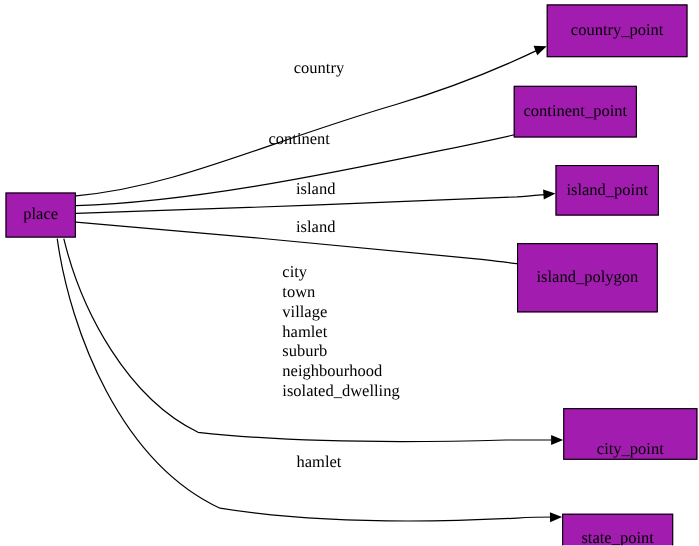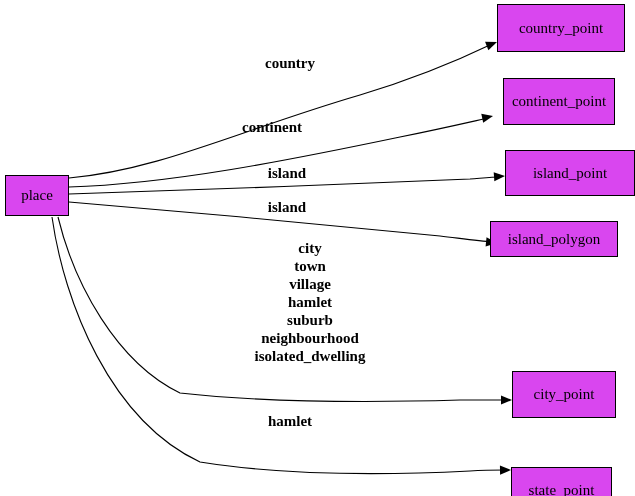--- a/index.html
+++ b/index.html
@@ -21,38 +21,36 @@
     position: absolute;
     left: 0;
     top: 0;
     width: 635px;
     height: 496px;
   }
   .node {
     position: absolute;
     box-sizing: border-box;
     border: 1px solid #000000;
-    background: #d946ef;
+    background: #a21caf;
     display: flex;
     align-items: center;
     justify-content: center;
     color: #000000;
     font-size: 15px;
     line-height: 1;
     white-space: nowrap;
   }
   .edge-label {
     position: absolute;
     color: #000000;
     font-size: 15px;
     line-height: 15px;
     white-space: pre;
-    text-align: center;
     transform: translate(-50%, -50%);
-    font-weight: bold;
   }
   .edge-label.multi {
     line-height: 18px;
   }
 </style>
 </head>
 <body>
 
 <div id="graph">
   <svg id="edge-layer" viewBox="0 0 635 496" xmlns="http://www.w3.org/2000/svg">
@@ -80,28 +78,28 @@
 suburb
 neighbourhood
 isolated_dwelling</div>
     <div class="edge-label" style="left: 290px; top: 421px;">hamlet</div>
     <div class="node" style="left: 5px; top: 175px; width: 64px; height: 41px; text-align: center;">
       <span>place</span>
     </div>
     <div class="node" style="left: 497px; top: 4px; width: 128px; height: 48px;">
       <span>country_point</span>
     </div>
-    <div class="node" style="left: 467px; top: 78px; width: 112px; height: 47px; margin-left: 36px;">
+    <div class="node" style="left: 467px; top: 78px; width: 112px; height: 47px;">
       <span>continent_point</span>
     </div>
-    <div class="node" style="left: 505px; top: 150px; width: 130px; height: 46px;">
+    <div class="node" style="left: 505px; top: 150px; width: 94px; height: 46px;">
       <span>island_point</span>
     </div>
-    <div class="node" style="left: 490px; top: 221px; width: 128px; height: 36px;">
+    <div class="node" style="left: 470px; top: 221px; width: 128px; height: 63px;">
       <span>island_polygon</span>
     </div>
-    <div class="node" style="left: 512px; top: 371px; width: 104px; height: 47px;">
+    <div class="node" style="left: 512px; top: 371px; width: 122px; height: 47px; align-items: flex-end;">
       <span>city_point</span>
     </div>
     <div class="node" style="left: 511px; top: 443px; width: 101px; height: 46px; margin-top: 24px;">
       <span>state_point</span>
     </div>
   </div>
 
 </body></html>

